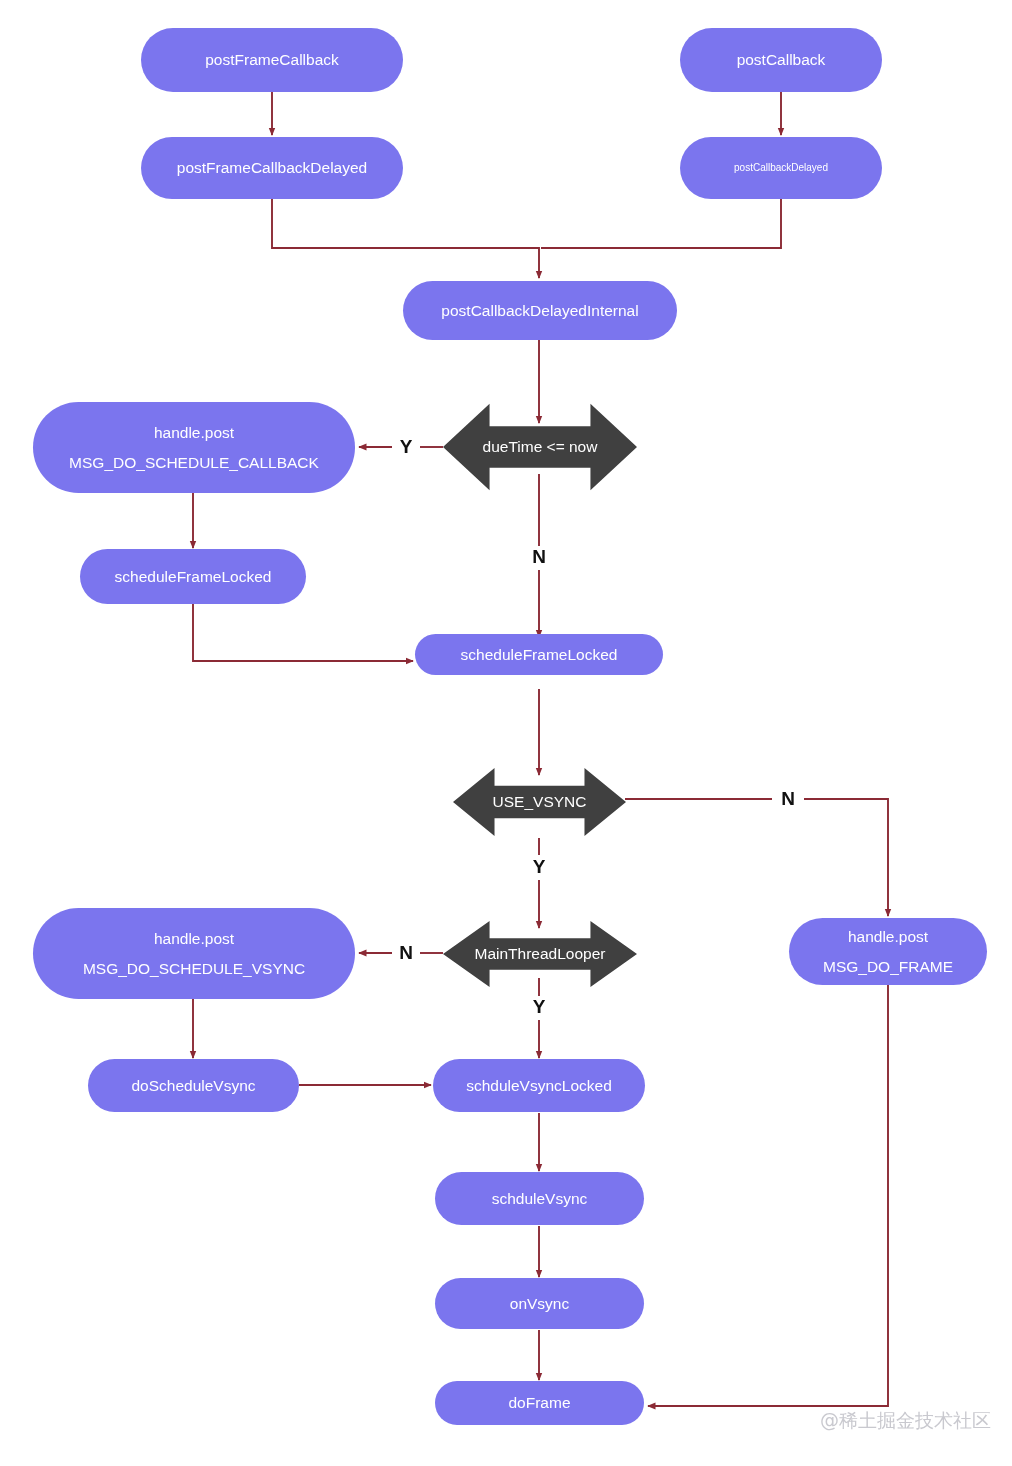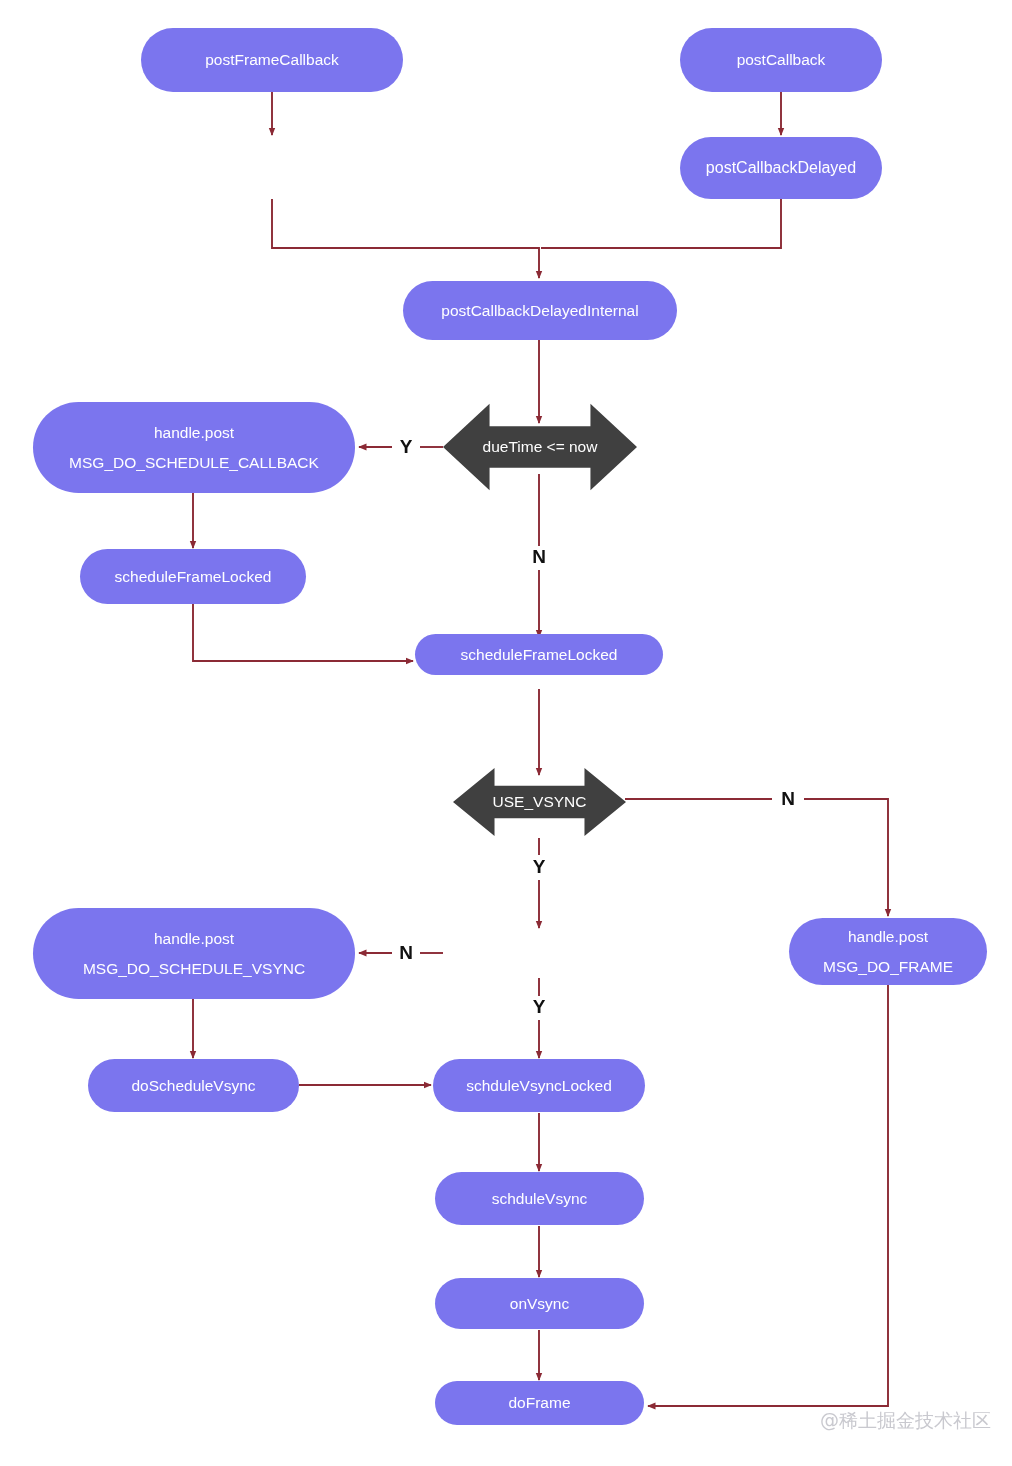--- a/index.html
+++ b/index.html
@@ -144,22 +144,25 @@
   </svg>
 
   <div class="node pill" style="left:141px; top:28px; width:262px; height:64px; font-size:15.5px;">
     <span class="line1">postFrameCallback</span>
   </div>
 
   <div class="node pill" style="left:680px; top:28px; width:202px; height:64px; font-size:15.5px;">
     <span class="line1">postCallback</span>
   </div>
 
-
-  <div class="node pill" style="left:680px; top:137px; width:202px; height:62px; font-size:16px;">
+  <div class="node pill" style="left:141px; top:137px; width:262px; height:62px; font-size:15.5px;">
+    <span class="line1">postFrameCallbackDelayed</span>
+  </div>
+
+  <div class="node pill" style="left:680px; top:137px; width:202px; height:62px; font-size:10px;">
     <span class="line1">postCallbackDelayed</span>
   </div>
 
   <div class="node pill" style="left:403px; top:281px; width:274px; height:59px; font-size:15.5px;">
     <span class="line1">postCallbackDelayedInternal</span>
   </div>
 
   <div class="decision" style="left:443px; top:400px; width:194px; height:94px; font-size:15.5px;">
     <span class="dlabel">dueTime &lt;= now</span>
   </div>
@@ -174,20 +177,23 @@
   </div>
 
   <div class="node pill" style="left:415px; top:634px; width:248px; height:41px; font-size:15.5px;">
     <span class="line1">scheduleFrameLocked</span>
   </div>
 
   <div class="decision" style="left:453px; top:765px; width:173px; height:74px; font-size:15.5px;">
     <span class="dlabel">USE_VSYNC</span>
   </div>
 
+  <div class="decision" style="left:443px; top:918px; width:194px; height:72px; font-size:15.5px;">
+    <span class="dlabel">MainThreadLooper</span>
+  </div>
 
   <div class="node pill" style="left:33px; top:908px; width:322px; height:91px; font-size:15.5px;">
     <span class="line1">handle.post</span>
     <span class="line2">MSG_DO_SCHEDULE_VSYNC</span>
   </div>
 
   <div class="node pill" style="left:789px; top:918px; width:198px; height:67px; font-size:15.5px;">
     <span class="line1">handle.post</span>
     <span class="line2">MSG_DO_FRAME</span>
   </div>

